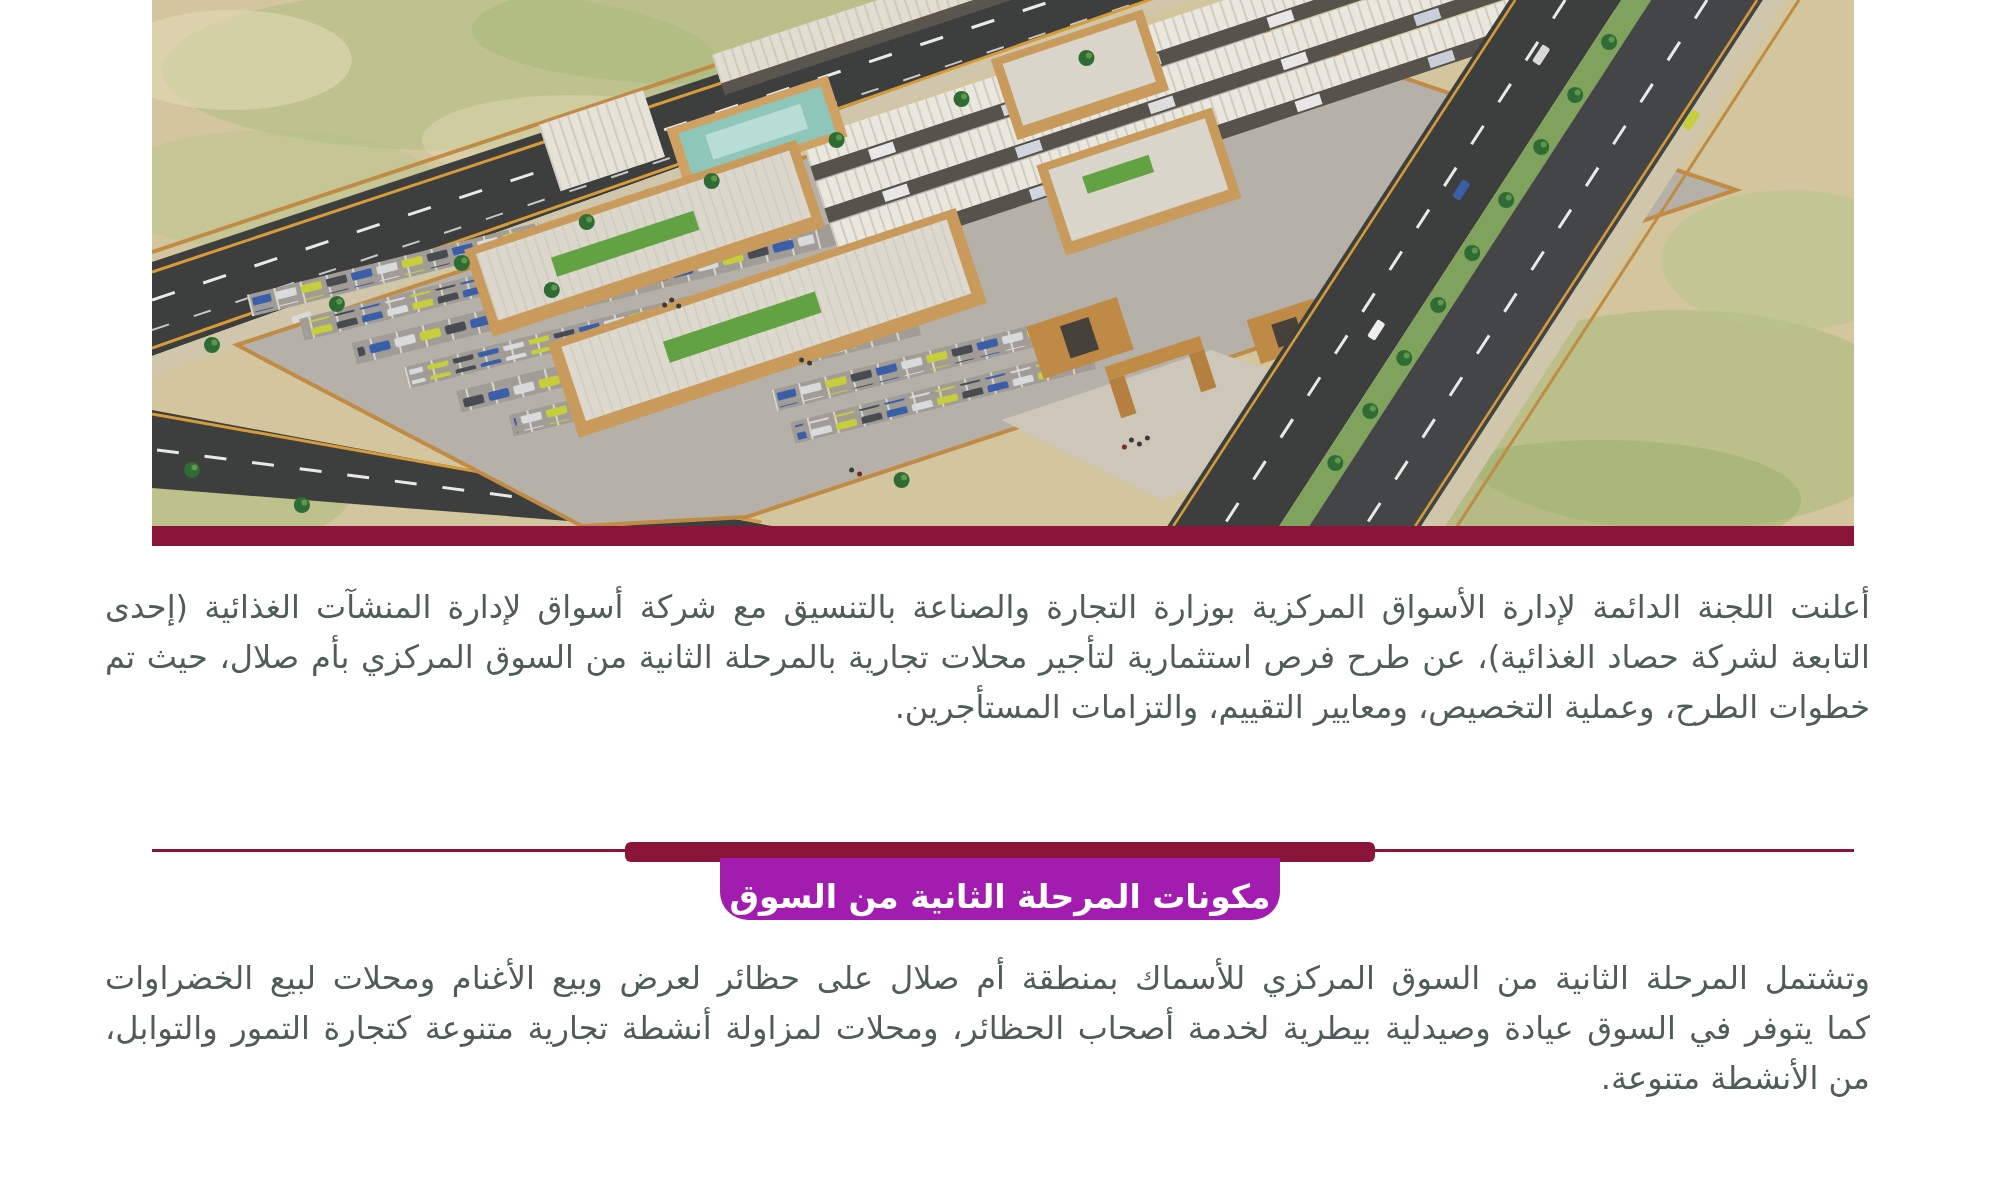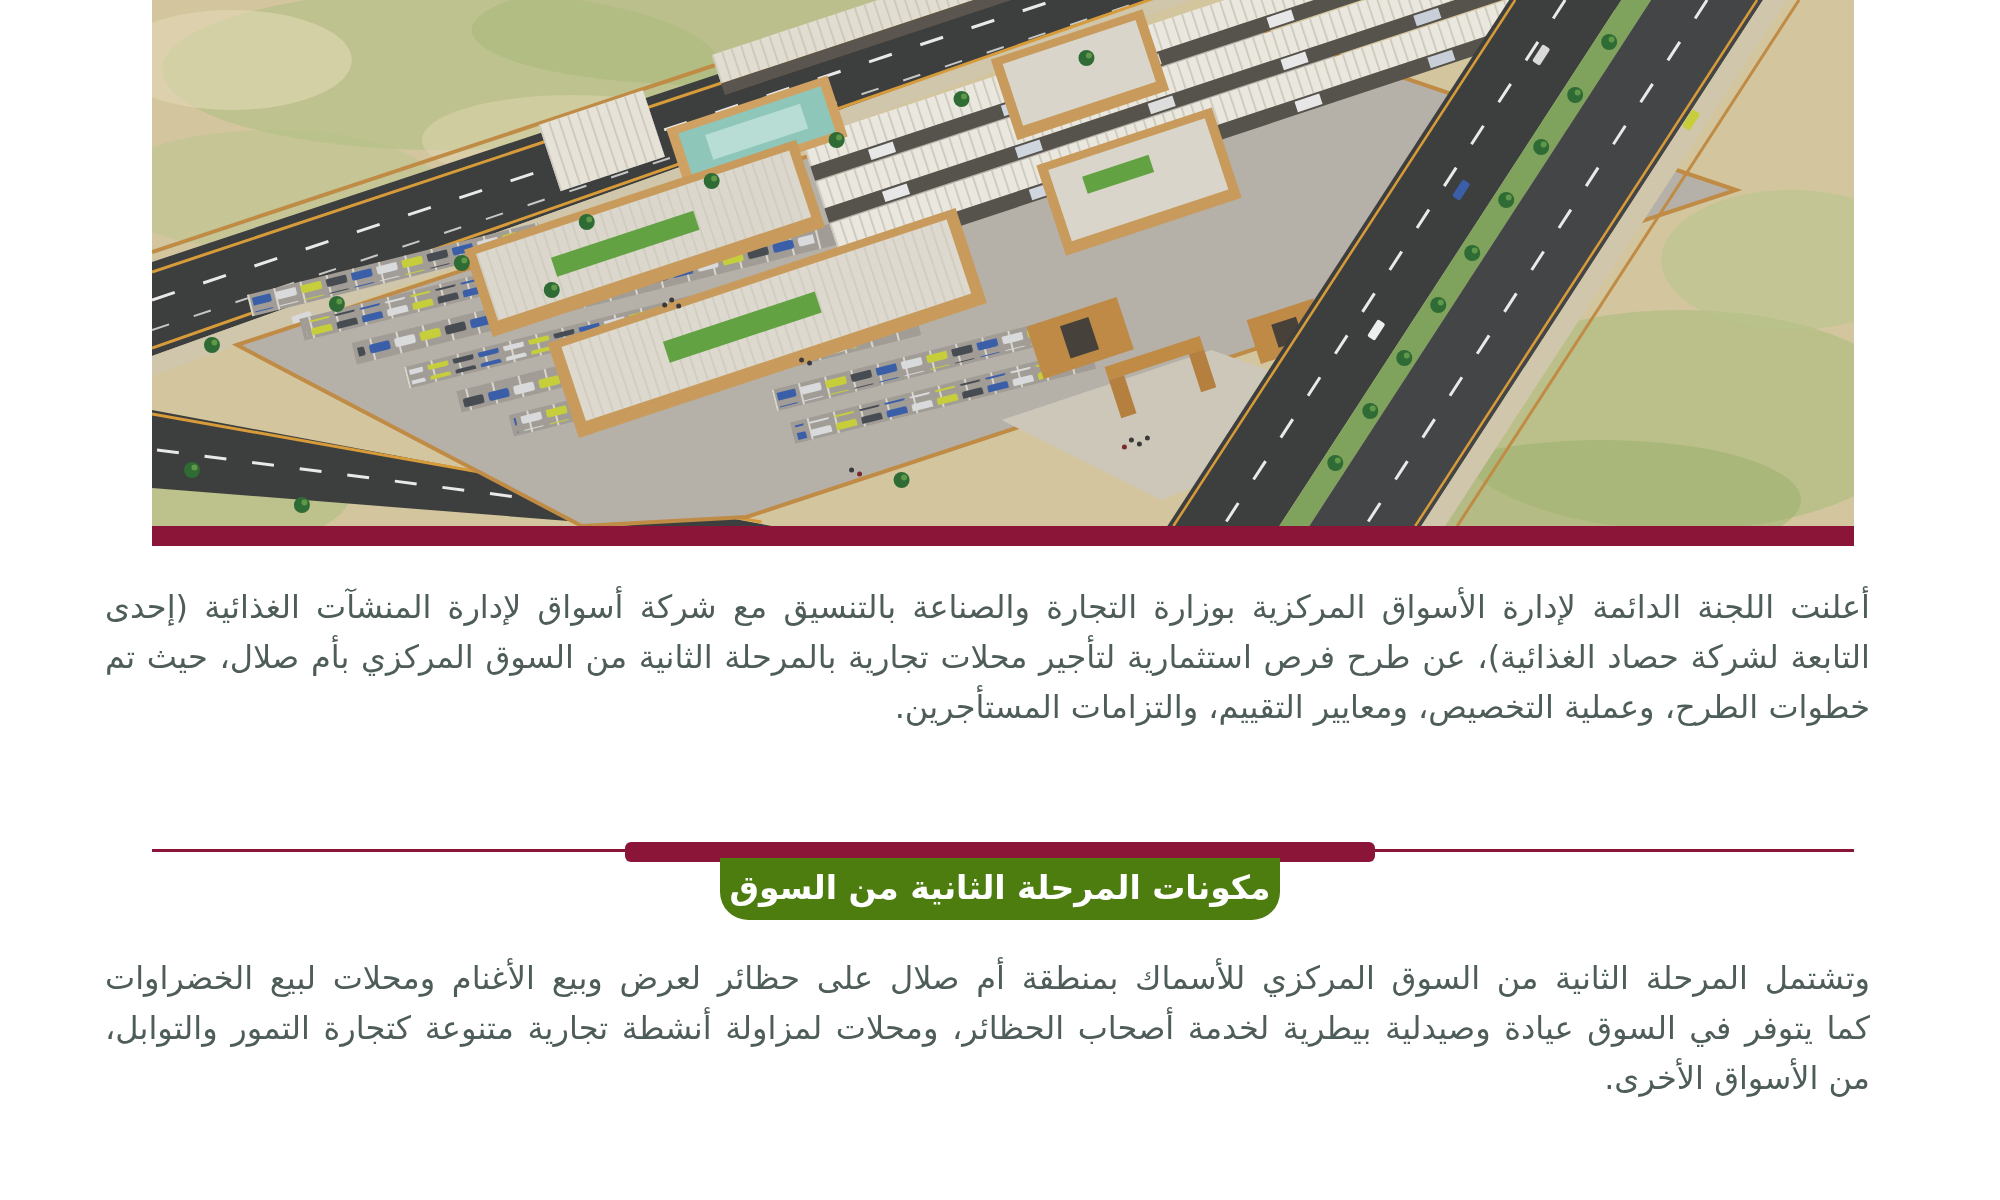--- a/index.html
+++ b/index.html
@@ -7,22 +7,22 @@
   .hero{position:absolute;left:152px;top:0;width:1702px;height:526px;overflow:hidden;background:#d3c69e;}
   .hero svg{display:block;width:100%;height:100%;}
   .hero-bar{position:absolute;left:152px;top:526px;width:1702px;height:20px;background:#8A1538;}
   .para{position:absolute;left:105px;width:1765px;direction:rtl;color:#4e5d5a;font-size:32px;line-height:50px;}
   .para .jl{text-align:justify;text-align-last:justify;height:50px;overflow:hidden;}
   .para .rl{text-align:right;height:50px;overflow:hidden;}
   .p1{top:582px;}
   .p2{top:953px;}
   .ribbon-line{position:absolute;left:152px;top:849px;width:1702px;height:3px;background:#8A1538;}
   .ribbon-bar{position:absolute;left:625px;top:842px;width:750px;height:20px;background:#8A1538;border-radius:6px;}
-  .banner-box{position:absolute;left:720px;top:858px;width:560px;height:62px;background:#4d7c0f;
-      border-radius:0 0 28px 28px;display:flex;align-items:center;justify-content:center;}
+  .banner-box{position:absolute;left:720px;top:858px;width:560px;height:62px;background:#a21caf;
+      border-radius:0 0 28px 28px;display:flex;align-items:flex-end;justify-content:center;}
   .banner-box span{color:#ffffff;font-weight:bold;font-size:33px;direction:rtl;padding-bottom:4px;}
 </style>
 </head>
 <body>
 
 <div class="hero">
   <svg viewBox="0 0 1703 526" preserveAspectRatio="none">
     <defs>
       <pattern id="pcars" width="104" height="15" patternUnits="userSpaceOnUse">
         <rect x="2" y="3" width="21" height="9" rx="2" fill="#3a5ea8"></rect>
@@ -257,14 +257,14 @@
 
 <div class="ribbon-line"></div>
 <div class="ribbon-bar"></div>
 <div class="banner-box">
   <span>مكونات المرحلة الثانية من السوق</span>
 </div>
 
 <div class="para p2">
   <div class="jl">وتشتمل المرحلة الثانية من السوق المركزي للأسماك بمنطقة أم صلال على حظائر لعرض وبيع الأغنام ومحلات لبيع الخضراوات والفواكه</div>
   <div class="jl">كما يتوفر في السوق عيادة وصيدلية بيطرية لخدمة أصحاب الحظائر، ومحلات لمزاولة أنشطة تجارية متنوعة كتجارة التمور والتوابل، وغيرها</div>
-  <div class="rl">من الأسواق الأخرى.</div>
+  <div class="rl">من الأنشطة متنوعة.</div>
 </div>
 
 </body></html>

